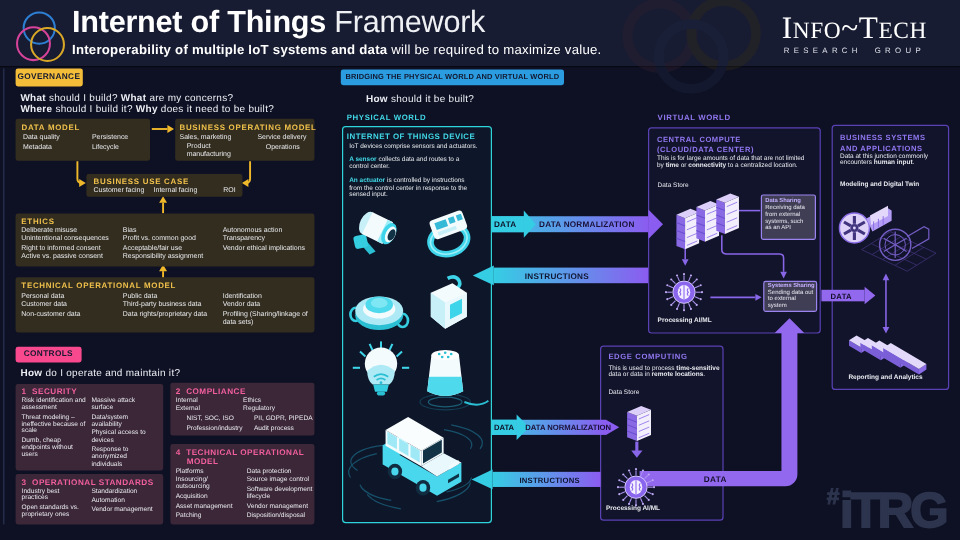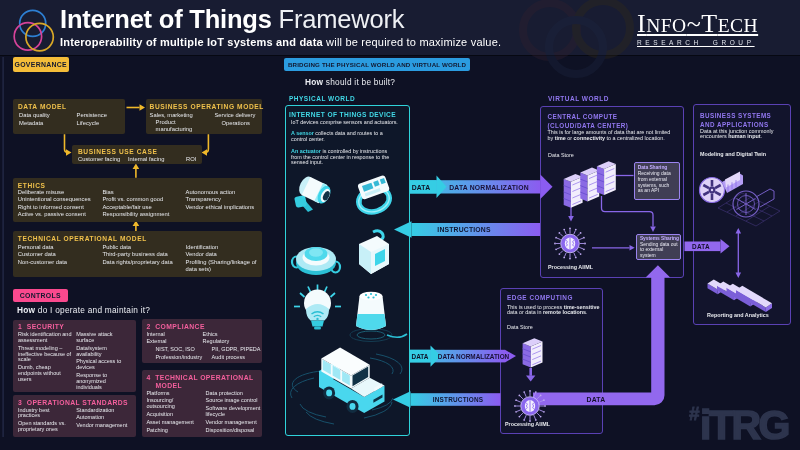--- a/index.html
+++ b/index.html
@@ -4,21 +4,21 @@
 <style>
   html,body{margin:0;padding:0;background:#0e1124;}
   #page{position:relative;width:800px;height:450px;overflow:hidden;
         font-family:"Liberation Sans",sans-serif;background:#0e1124;}
   .abs{position:absolute;}
   #hdr{left:0;top:0;width:800px;height:55px;background:#181c32;border-bottom:1px solid #060812;}
   #title{left:60px;top:5px;font-size:25.5px;color:#fff;white-space:nowrap;letter-spacing:-0.2px;}
   #title b{font-weight:700;}
   #title span{font-weight:400;color:#eef0f4;}
   #subtitle{left:60px;top:35.5px;font-size:11px;color:#fff;white-space:nowrap;letter-spacing:0.2px;}
-  #itlogo{left:637px;top:9px;width:150px;text-align:left;color:#fff;font-family:"Liberation Serif",serif;text-decoration:underline;}
+  #itlogo{left:637px;top:9px;width:150px;text-align:center;color:#fff;font-family:"Liberation Serif",serif;}
   #itlogo .l1{font-size:26px;letter-spacing:0.5px;white-space:nowrap;}
   #itlogo .l1 .sc{font-size:19.5px;}
   #itlogo .l2{font-size:6.5px;letter-spacing:3.6px;margin-top:0px;font-family:"Liberation Sans",sans-serif;color:#dfe2ea;white-space:nowrap;}
   .badge{font-size:6.9px;font-weight:700;color:#13182f;letter-spacing:0.3px;border-radius:2px;
          display:flex;align-items:center;justify-content:center;white-space:nowrap;}
   .q{font-size:8.3px;color:#eceef3;line-height:9.8px;white-space:nowrap;letter-spacing:0.25px;}
   .govbox{background:#332d1f;border-radius:2px;}
   .gt{font-size:6.6px;font-weight:700;color:#f0c14b;letter-spacing:0.6px;white-space:nowrap;}
   .it{font-size:5.8px;color:#e8eaee;line-height:7.4px;}
   .cit{font-size:5.5px;color:#e8eaee;line-height:5.85px;}
@@ -98,20 +98,21 @@
     <circle cx="29.6" cy="34.1" r="13.7" fill="none" stroke="#d9a827" stroke-width="1.7"></circle>
   </svg>
   <div class="abs" id="subtitle" style="z-index:3"><b>Interoperability of multiple IoT systems and data</b> will be required to maximize value.</div>
   <div class="abs" id="title" style="z-index:3"><b>Internet of Things</b><span> Framework</span></div>
   <div class="abs" id="itlogo" style="z-index:3">
     <div class="l1">I<span class="sc">NFO</span>~T<span class="sc">ECH</span></div>
     <div class="l2">RESEARCH&nbsp;&nbsp;GROUP</div>
   </div>
 
   <div class="abs badge" style="left:12.5px;top:57px;width:56.5px;height:15px;background:#f4bd39;z-index:2">GOVERNANCE</div>
+  <div class="abs q" style="left:17px;top:76.5px;z-index:2"><b>What</b> should I build? <b>What</b> are my concerns?<br><b>Where</b> should I build it? <b>Why</b> does it need to be built?</div>
 
   <div class="abs govbox" style="left:13.2px;top:98.6px;width:112.1px;height:35.7px;z-index:2">
     <div class="gt" style="margin:4.5px 0 0 4.8px;">DATA MODEL</div>
     <div class="it" style="position:absolute;left:5.9px;top:13px;">
         <div>Data quality</div>
         <div style="margin-top:1.2px">Metadata</div>
       </div>
     <div class="it" style="position:absolute;left:63.4px;top:13px;">
         <div>Persistence</div>
         <div style="margin-top:1.2px">Lifecycle</div>

